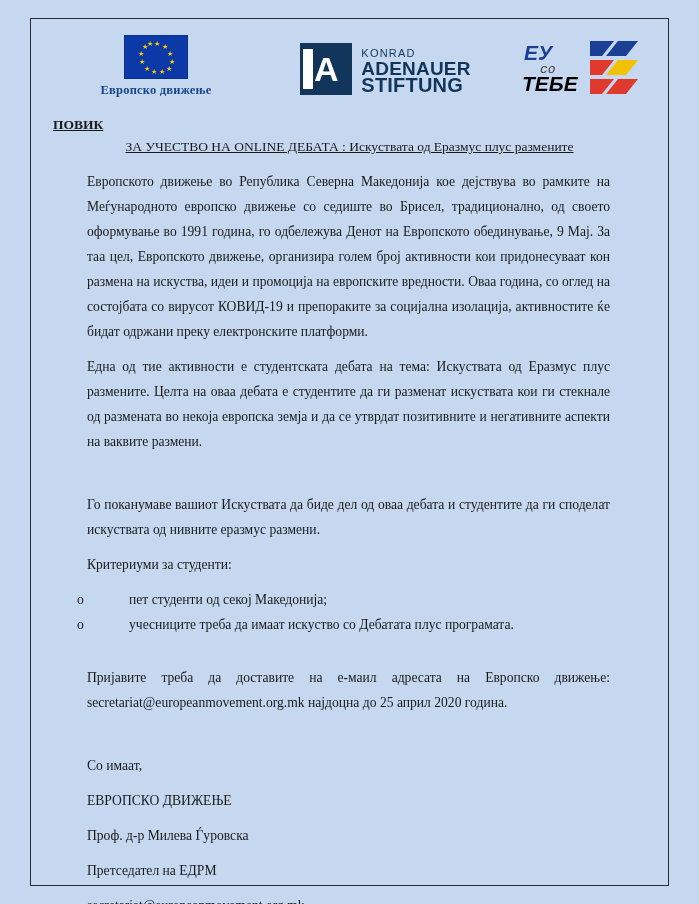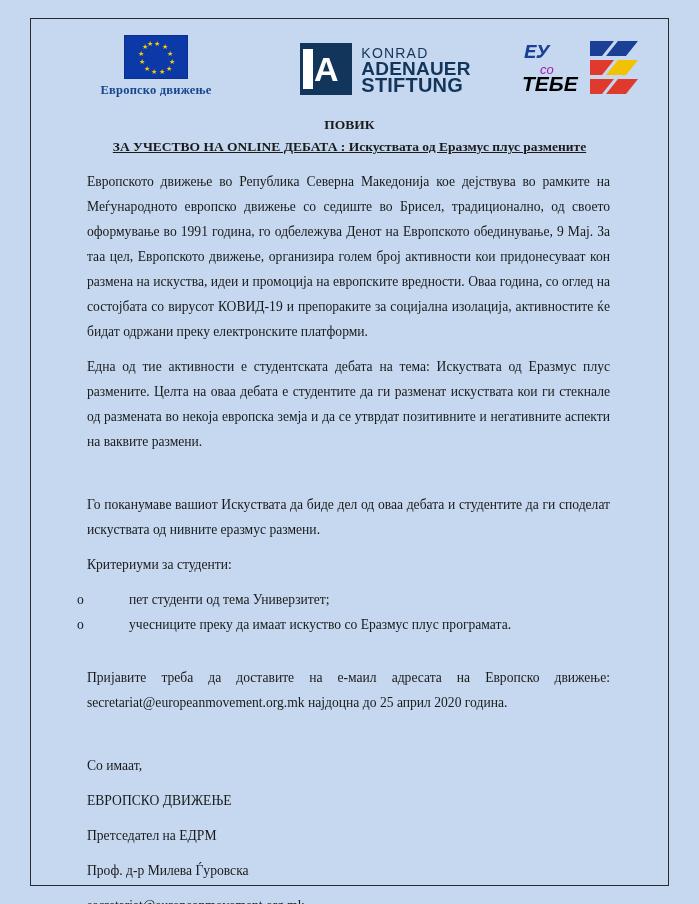--- a/index.html
+++ b/index.html
@@ -105,44 +105,44 @@
     background: #ffffff;
   }
   .kas-text {
     font-family: "Liberation Sans", sans-serif;
     color: #12355b;
     font-weight: bold;
     line-height: 16px;
     font-size: 16px;
     letter-spacing: .3px;
   }
-  .kas-text .l1 { font-weight: normal; font-size: 14px; letter-spacing: 1.2px;}
+  .kas-text .l1 { font-weight: normal; font-size: 11px; letter-spacing: 1.2px;}
   .kas-text .l2 { font-size: 19px; letter-spacing: .2px;}
   .kas-text .l3 { font-size: 20px; letter-spacing: .2px;}
 
   .logo-eu-tebe {
     width: 120px;
     height: 62px;
     position: relative;
     margin-top: 4px;
   }
   .et-eu {
     position: absolute;
     left: 4px; top: 2px;
     color: #1b3f94;
-    font-family: Liberation Mono, monospace;
+    font-family: Liberation Sans, sans-serif;
     font-weight: bold;
     font-size: 21px;
     font-style: italic;
   }
   .et-co {
     position: absolute;
     left: 20px; top: 23px;
-    color: #a21caf;
-    font-family: Liberation Sans, sans-serif;
+    color: #404040;
+    font-family: Liberation Mono, monospace;
     font-size: 13px;
     font-style: italic;
   }
   .et-tebe {
     position: absolute;
     left: 2px; top: 33px;
     color: #000000;
     font-family: "Liberation Sans", sans-serif;
     font-weight: bold;
     font-size: 21px;
@@ -151,28 +151,29 @@
   .et-arrows {
     position: absolute;
     right: 0;
     top: 0;
     width: 52px;
     height: 60px;
   }
 
   
   .title-1 {
-    text-align: center;
+    text-align: left;
     font-weight: bold;
     font-size: 13.5px;
+    text-decoration: underline;
     margin: 6px 0 6px 0;
   }
   .title-2 {
     text-align: center;
-    font-weight: bold;
+    font-weight: normal;
     font-size: 13.5px;
     text-decoration: underline;
     margin: 0 0 14px 0;
   }
 
   
   .body-text {
     padding: 0 26px 0 24px;
     font-size: 13.6px;
     line-height: 25px;
@@ -256,36 +257,36 @@
 
     <div class="body-text">
       <p>Европското движење во Република Северна Македонија кое дејствува во рамките на Меѓународното европско движење со седиште во Брисел, традиционално, од своето оформување во 1991 година, го одбележува Денот на Европското обединување, 9 Мај. За таа цел, Европското движење, организира голем број активности кои придонесуваат кон размена на искуства, идеи и промоција на европските вредности. Оваа година, со оглед на состојбата со вирусот КОВИД-19 и препораките за социјална изолација, активностите ќе бидат одржани преку електронските платформи.</p>
       <p>Една од тие активности е студентската дебата на тема: Искуствата од Еразмус плус размените. Целта на оваа дебата е студентите да ги разменат искуствата кои ги стекнале од размената во некоја европска земја и да се утврдат позитивните и негативните аспекти на ваквите размени.</p>
       <div class="p-gap"></div>
       <p>Го поканумаве вашиот Искуствата да биде дел од оваа дебата и студентите да ги споделат искуствата од нивните еразмус размени.</p>
       <p>Критериуми за студенти:</p>
 
       <div class="bullet-row">
         <span class="bullet-mark">o</span>
-        <span>пет студенти од тема Универзитет;</span>
+        <span>пет студенти од секој Македонија;</span>
       </div>
       <div class="bullet-row">
         <span class="bullet-mark">o</span>
-        <span>учесниците преку да имаат искуство со Еразмус плус програмата.</span>
+        <span>учесниците треба да имаат искуство со Дебатата плус програмата.</span>
       </div>
 
       <div class="p-gap"></div>
       <p>Пријавите треба да доставите на е-маил адресата на Европско движење: secretariat@europeanmovement.org.mk најдоцна до 25 април 2020 година.</p>
 
       <div class="p-gap"></div>
       <div class="sig">
         <p>Со имаат,</p>
         <p>ЕВРОПСКО ДВИЖЕЊЕ</p>
+        <p>Проф. д-р Милева Ѓуровска</p>
         <p>Претседател на ЕДРМ</p>
-        <p>Проф. д-р Милева Ѓуровска</p>
         <p>secretariat@europeanmovement.org.mk</p>
       </div>
 
       <div class="center-line">Скопје,  април, 2020</div>
     </div>
 
   </div>
 </div>
 
 </body></html>

